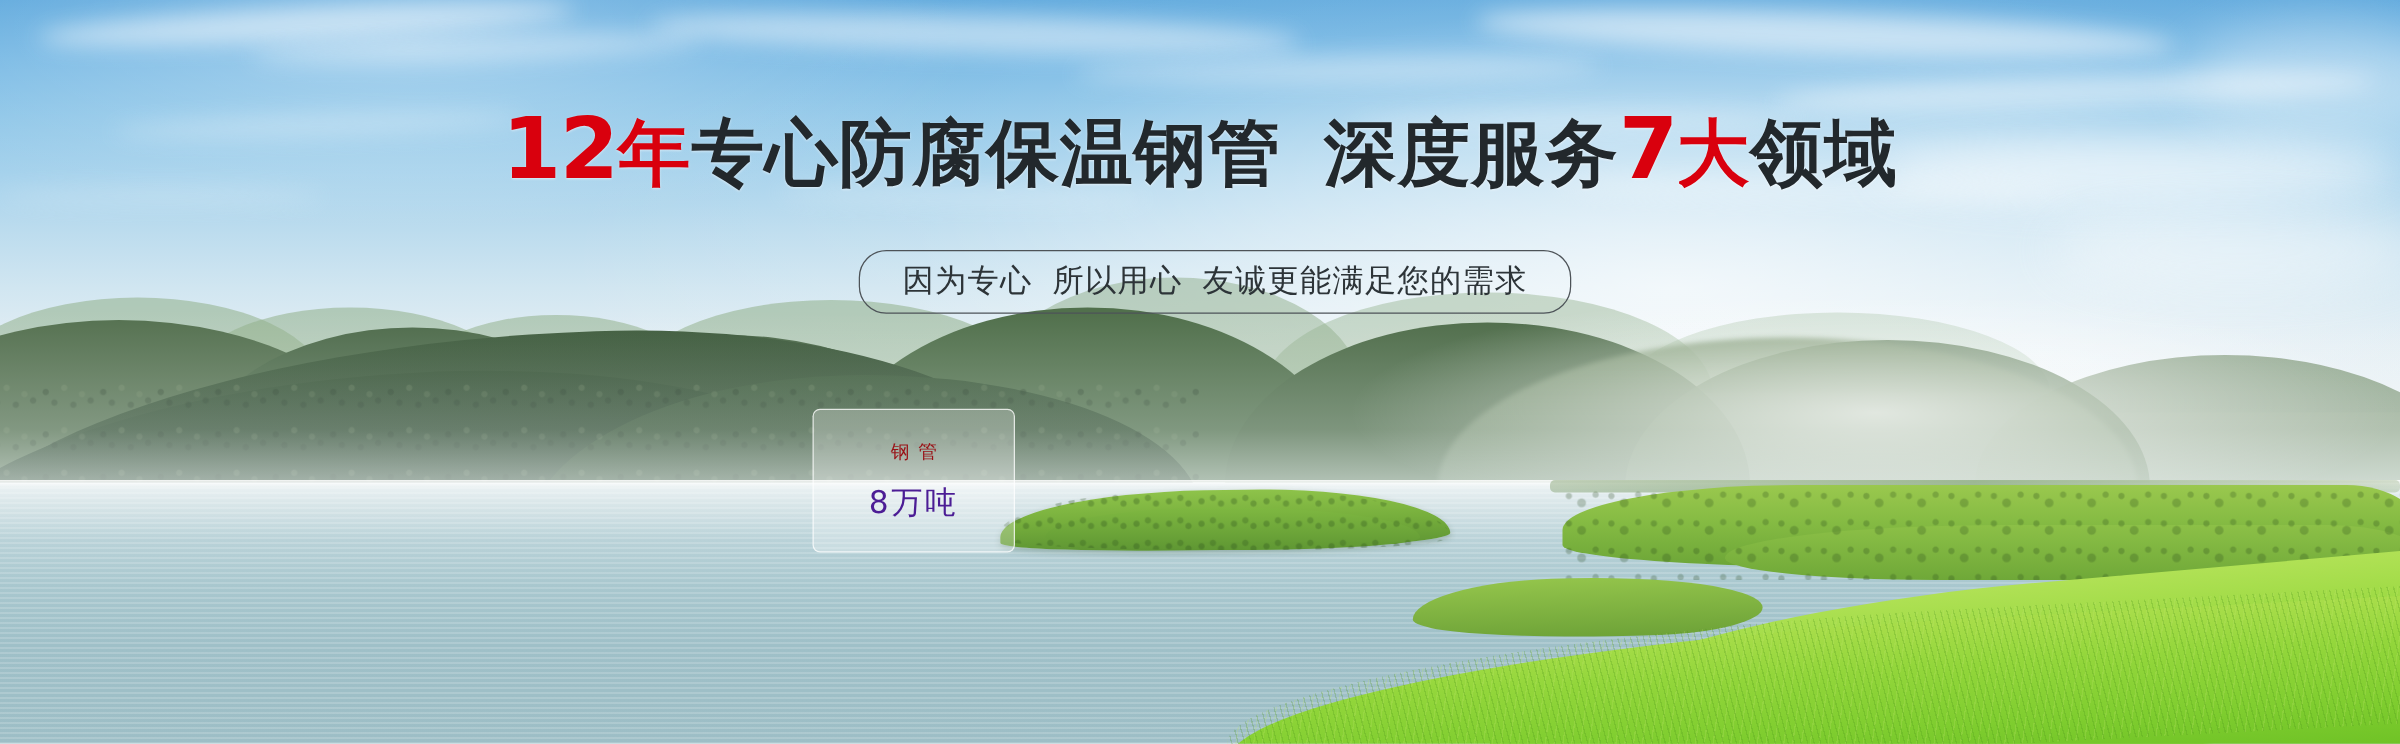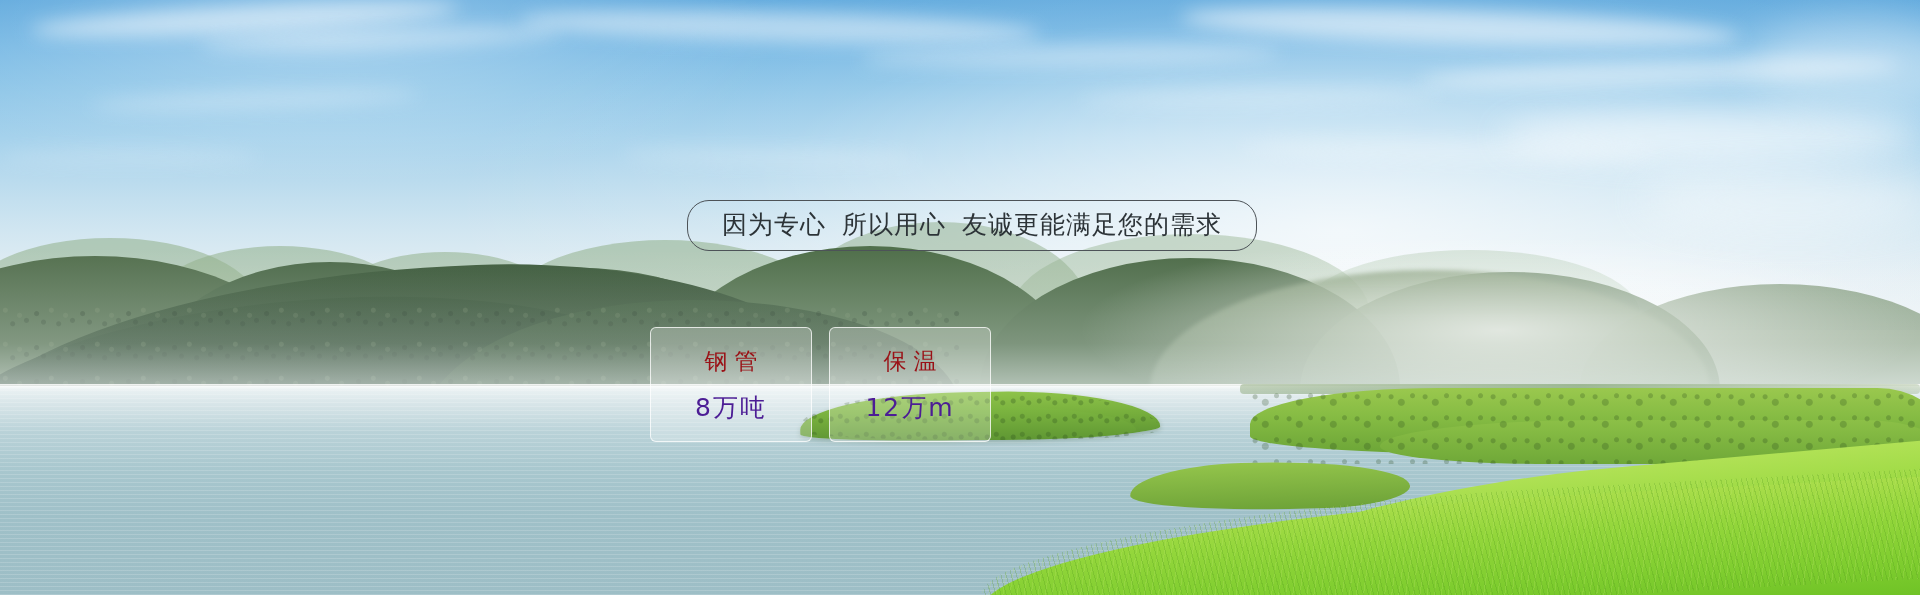--- a/index.html
+++ b/index.html
@@ -368,21 +368,21 @@
     height: 113px;
     border: 1px solid rgba(255,255,255,.75);
     border-radius: 6px;
     background: rgba(255,255,255,.26);
     display: flex;
     flex-direction: column;
     align-items: center;
     justify-content: center;
   }
   .card-label {
-    font-size: 23px;
+    font-size: 15px;
     color: #9a1116;
     letter-spacing: 7px;
     text-indent: 7px;
     margin-bottom: 14px;
     font-family: "DejaVu Sans", "Liberation Sans", sans-serif;
   }
   .card-value {
     font-size: 25px;
     color: #4c1d95;
     letter-spacing: 2px;
@@ -451,35 +451,34 @@
   <div class="marsh-right2"></div>
   <div class="marsh-tex"></div>
   <div class="marsh-left"></div>
   <div class="island-center"></div>
   <div class="island-center2"></div>
   <div class="island-tex"></div>
   <div class="lawn2"></div>
   <div class="lawn"></div>
   <div class="lawn-blades"></div>
 
+  <div class="headline">
+    <span class="red num">12</span><span class="red">年</span><span>专心防腐保温钢管</span><span class="gap"></span><span>深度服务</span><span class="red num">7</span><span class="red">大</span><span>领域</span>
+  </div>
 
   <div class="tagline-wrap">
     <div class="tagline">
       <span>因为专心</span><span class="sp"></span><span>所以用心</span><span class="sp"></span><span>友诚更能满足您的需求</span>
     </div>
   </div>
 
   <div class="cards">
 
     <div class="card">
       <div class="card-label">钢管</div>
       <div class="card-value"><span>8万吨</span></div>
     </div>
 
 
-    <div class="card">
-      <div class="card-label">保温</div>
-      <div class="card-value"><span>12万m</span></div>
-    </div>
 
   </div>
 
 </div>
 
 </body></html>

